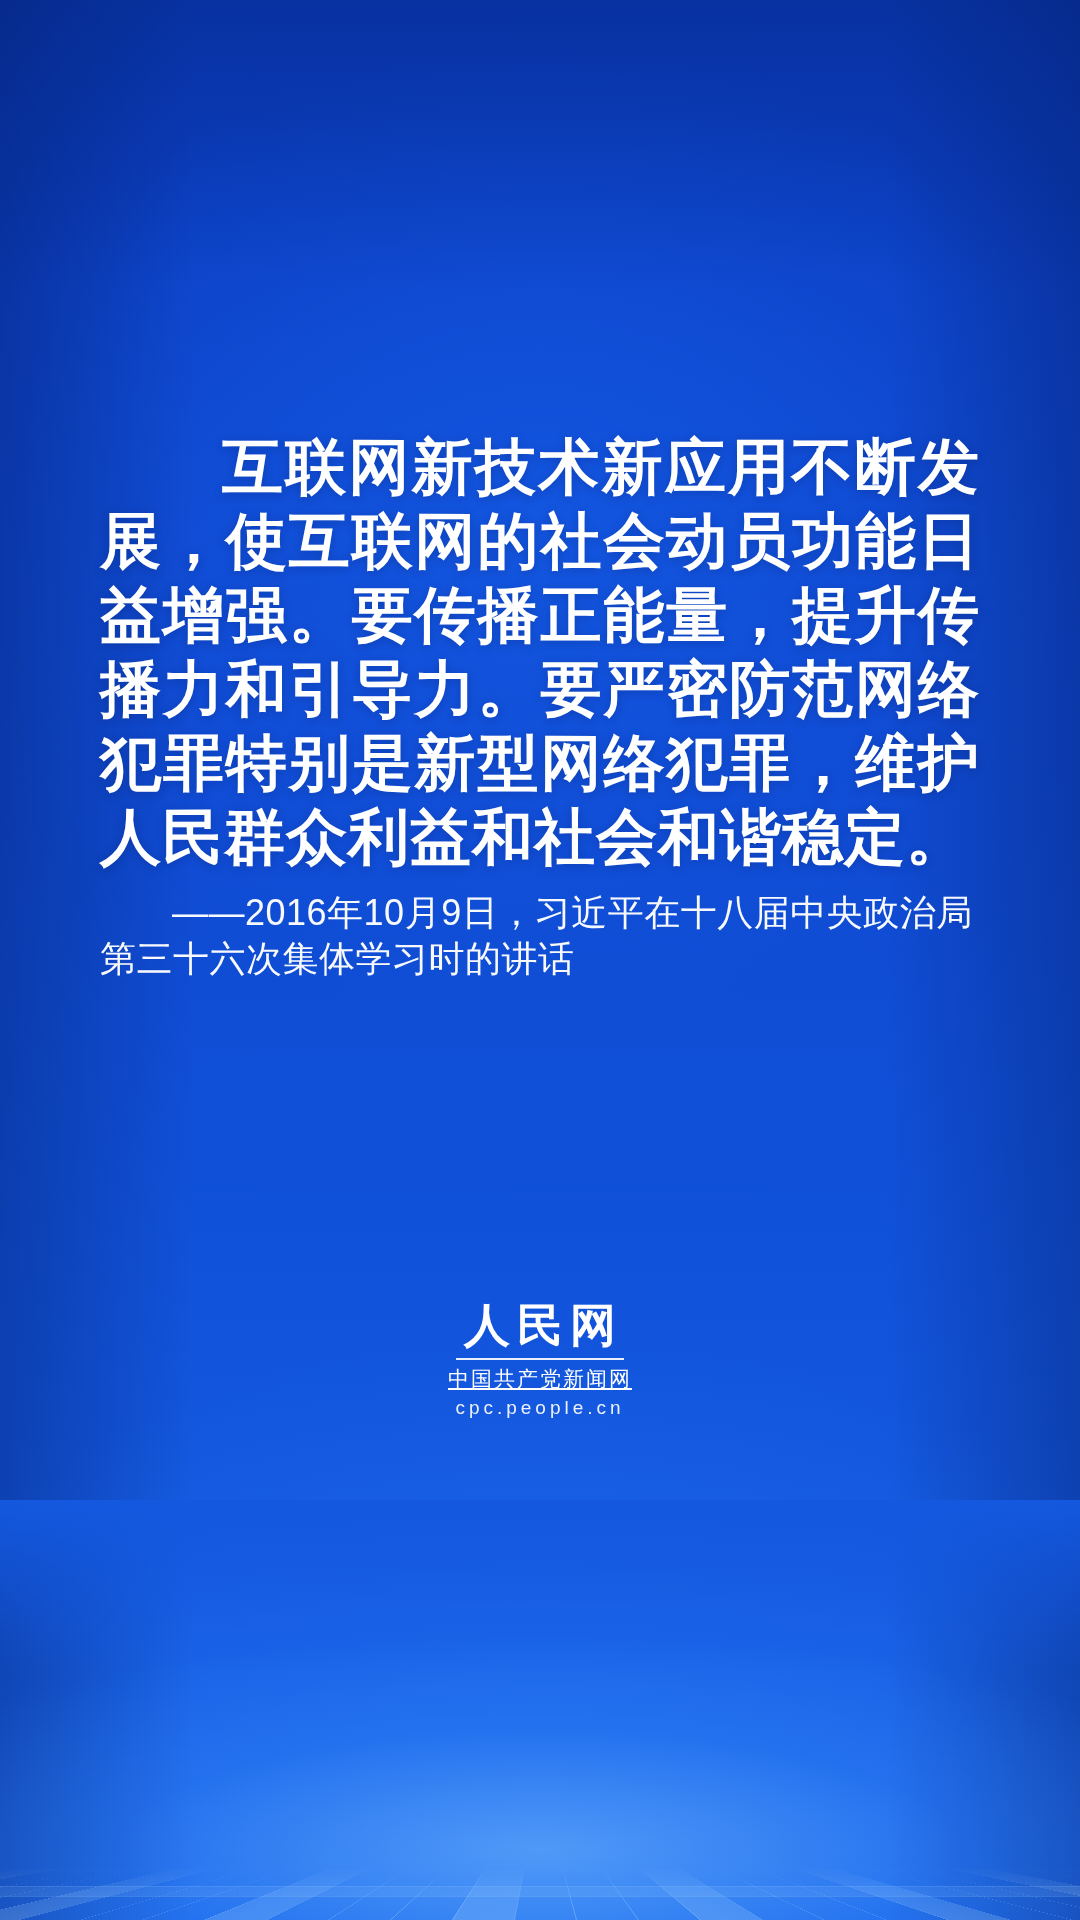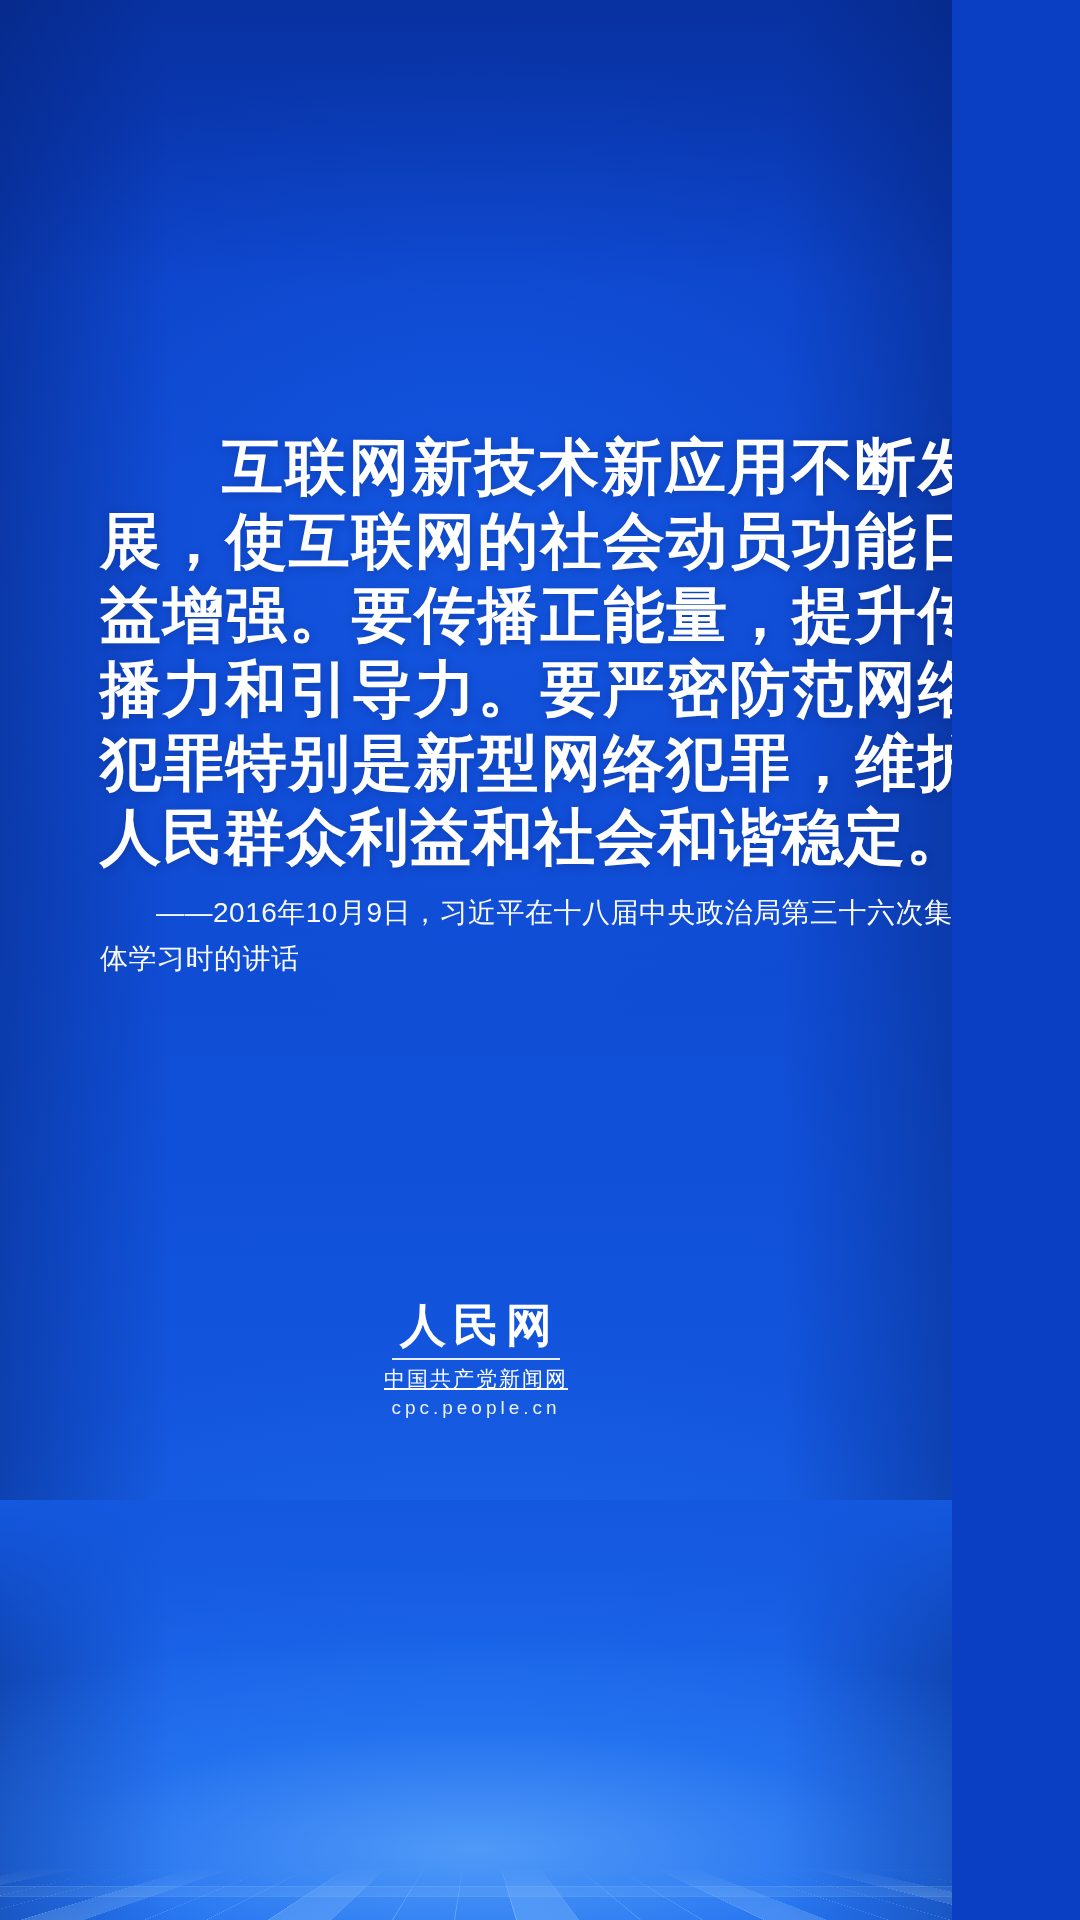--- a/index.html
+++ b/index.html
@@ -9,21 +9,21 @@
   }
   body {
     width: 1080px;
     height: 1920px;
     overflow: hidden;
     font-family: "Liberation Sans", sans-serif;
   }
 
   .poster {
     position: relative;
-    width: 952px;
+    width: 1080px;
     height: 1920px;
     overflow: hidden;
     background:
       radial-gradient(ellipse 900px 700px at 50% 28%, #1356e0 0%, rgba(19,86,224,0) 70%),
       radial-gradient(ellipse 1200px 900px at 50% 100%, #1f6ff0 0%, rgba(31,111,240,0) 65%),
       linear-gradient(180deg, #0a3cc0 0%, #0f47cf 35%, #1050d8 60%, #1458df 80%, #1a63e8 100%);
   }
 
   
   .vignette {
@@ -53,21 +53,21 @@
     text-align-last: left;
     text-shadow: 0 2px 10px rgba(0, 20, 80, 0.25);
   }
 
   .attribution {
     position: absolute;
     left: 100px;
     top: 890px;
     width: 880px;
     color: #ffffff;
-    font-size: 28px;
+    font-size: 36px;
     line-height: 46px;
     font-weight: 400;
     text-indent: 2em;
     letter-spacing: 0.5px;
     opacity: 0.97;
   }
 
   
   .logo-row {
     position: absolute;

